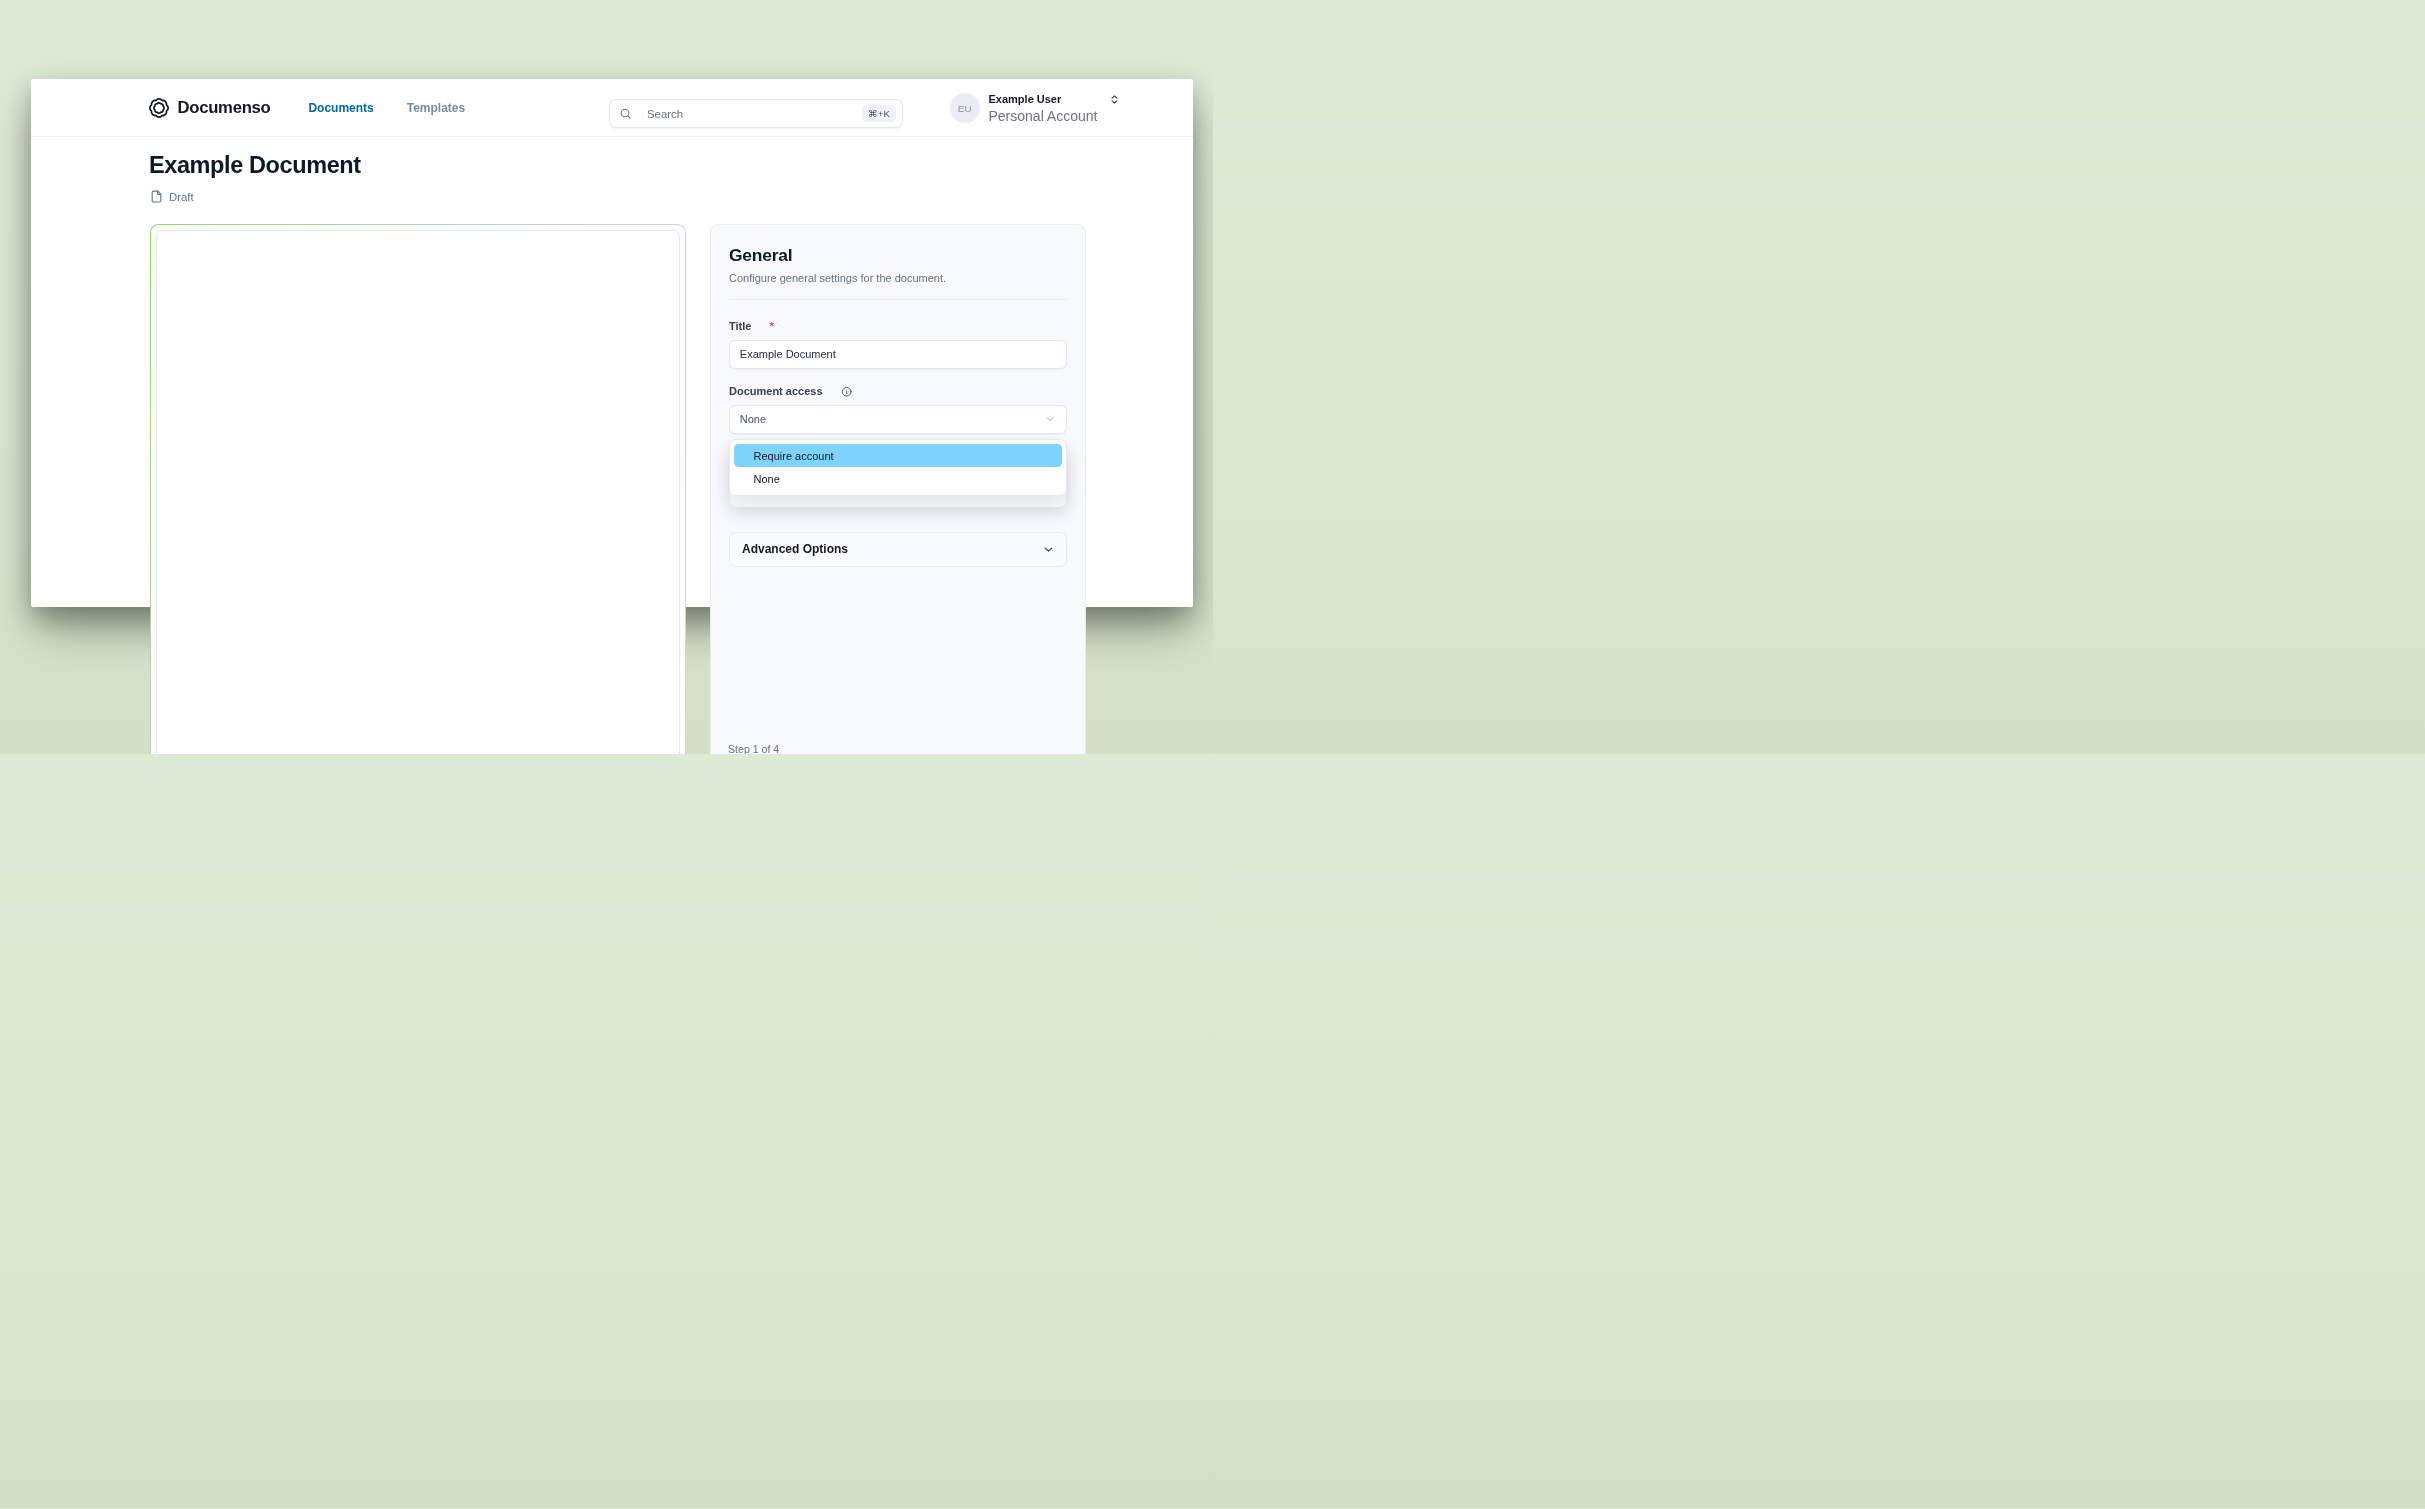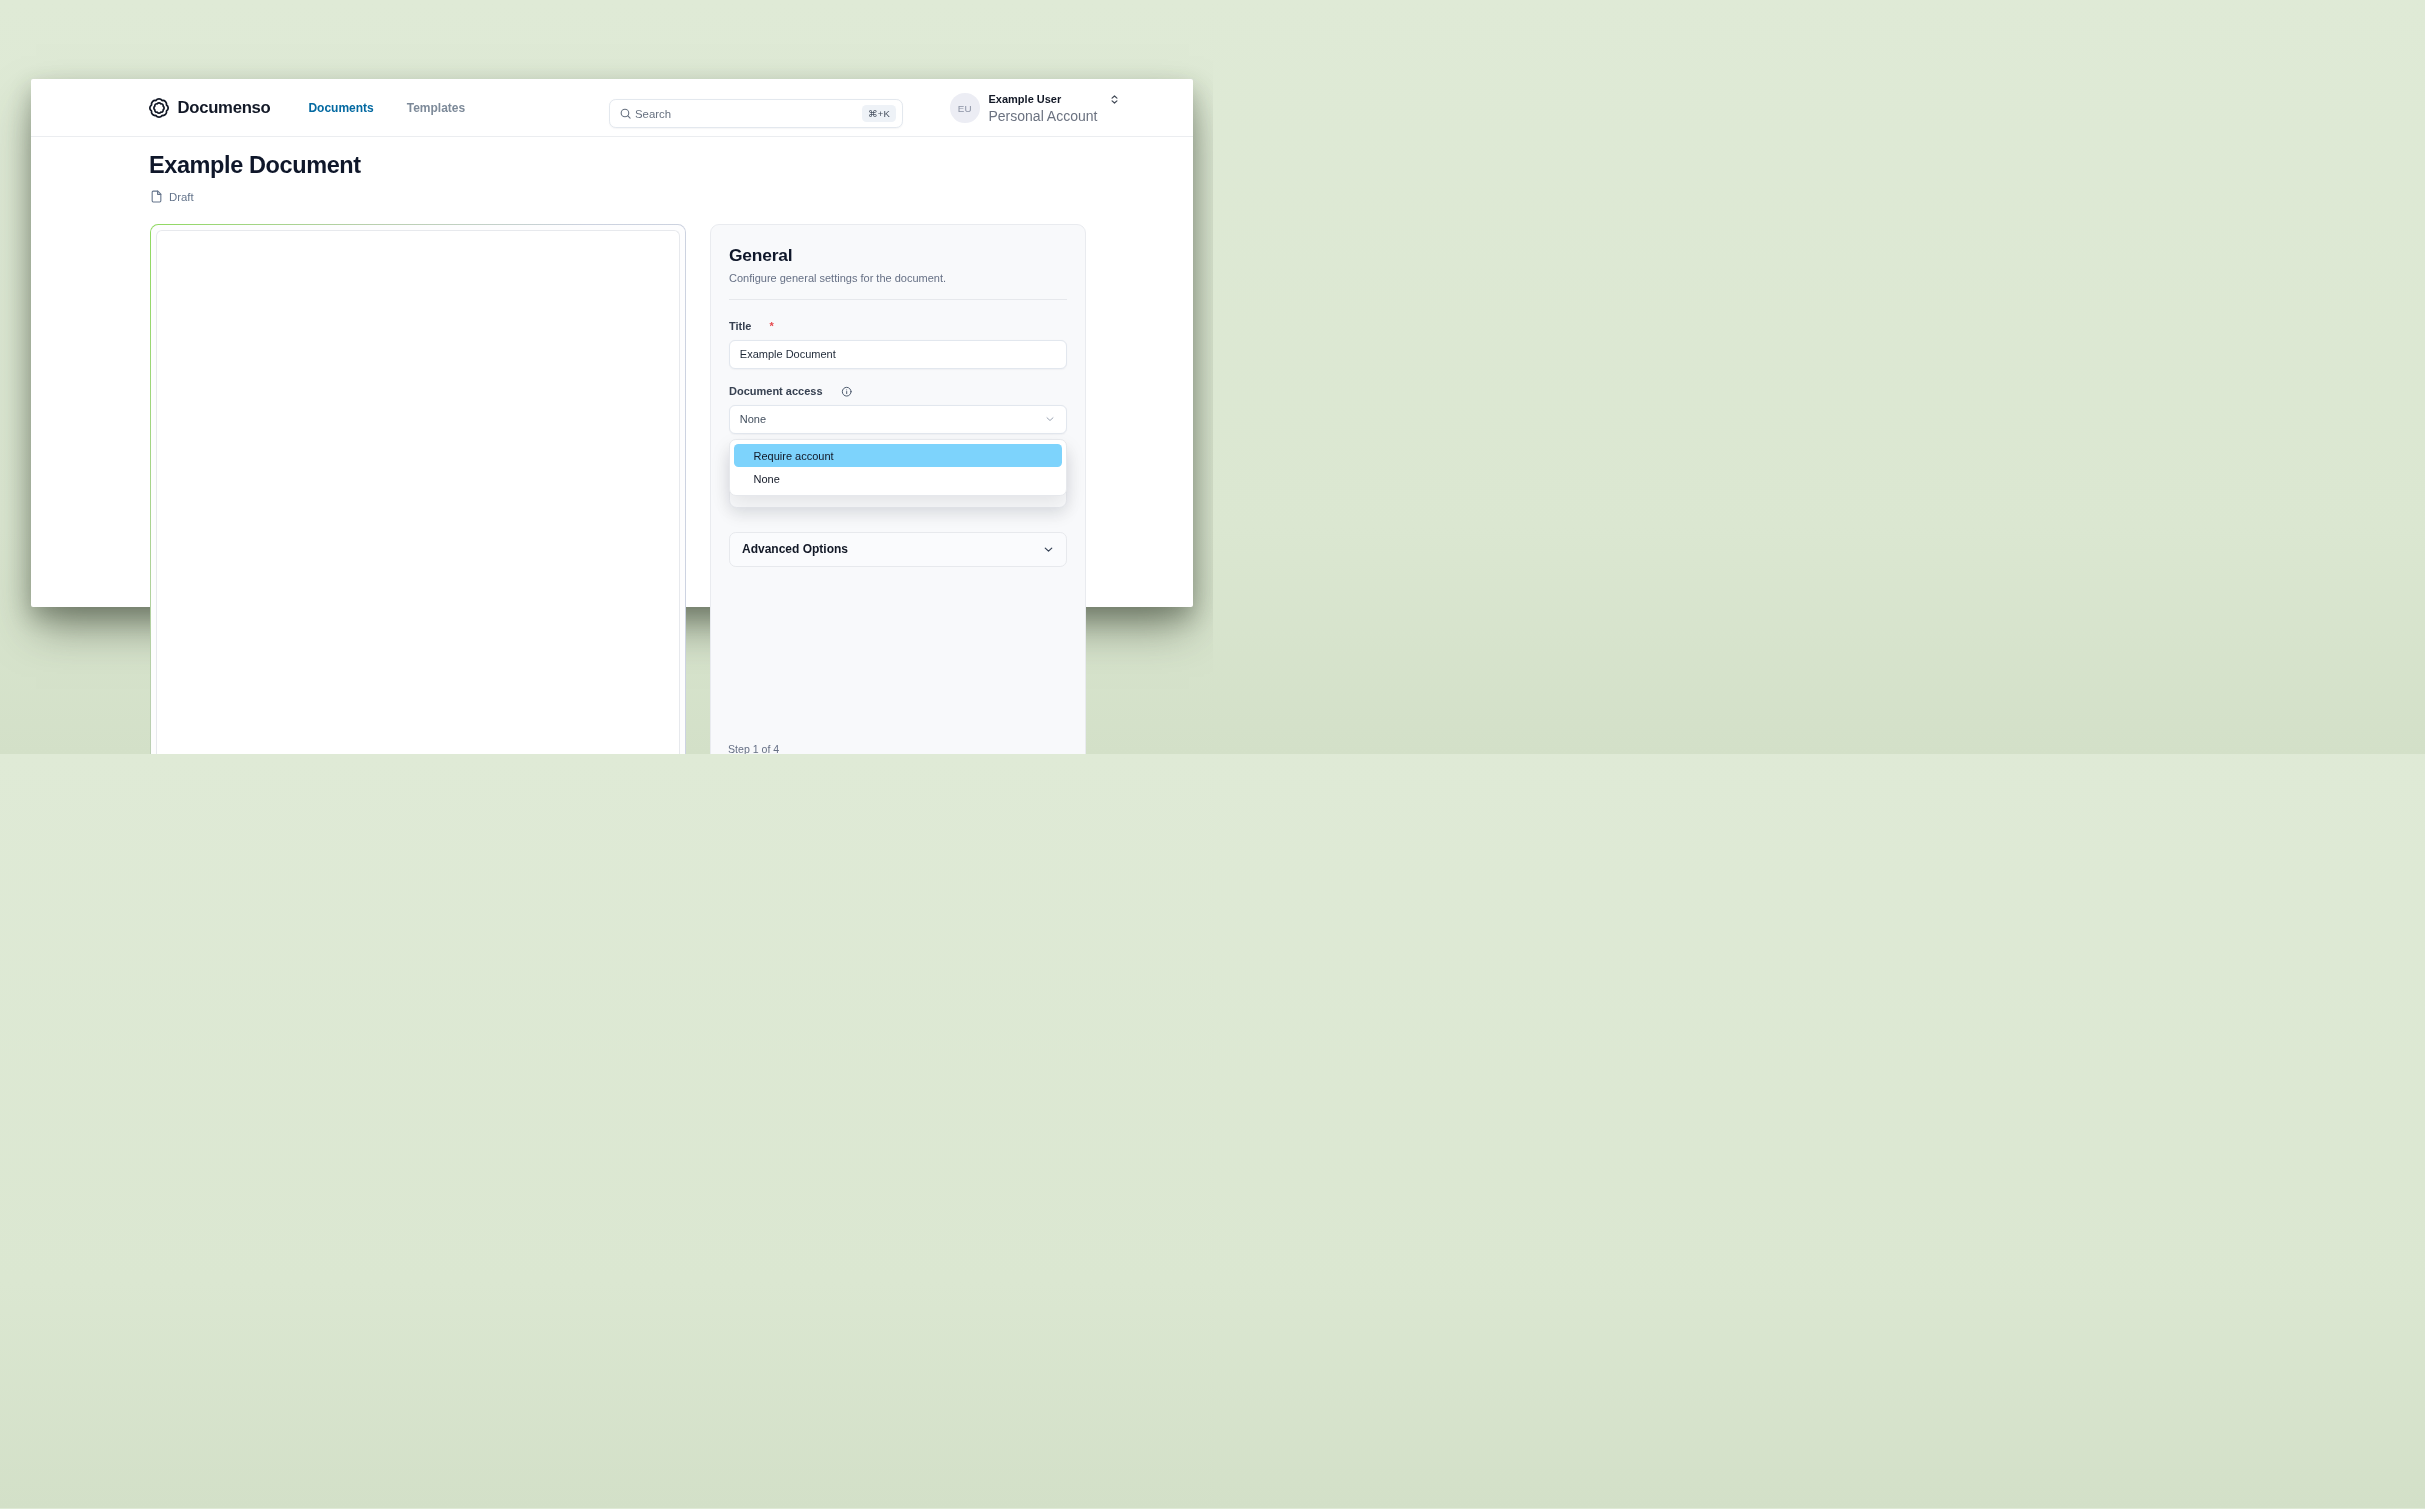--- a/index.html
+++ b/index.html
@@ -31,21 +31,21 @@
   .brand svg { display:block; }
   .brand-name { font-size:16.7px; font-weight:800; letter-spacing:-0.3px; color:#121826; }
 
   .main-nav { display:flex; align-items:center; gap:33px; margin-left:38px; }
   .nav-link { font-size:12px; font-weight:600; cursor:pointer; }
   .nav-link.active { color:#0369a1; }
   .nav-link.muted { color:#7d8a99; }
 
   .search-box {
     position:absolute; left:578px; top:20.4px; width:294px; height:29px;
-    display:flex; align-items:center; gap:3px;
+    display:flex; align-items:center; gap:15px;
     background:#fff; border:0.8px solid #e3e8ee; border-radius:6.8px;
     padding:0 6px 0 9px; cursor:text;
     box-shadow:0 0.8px 1.5px rgba(16,24,40,.04);
   }
   .search-box .placeholder { flex:1; font-size:11.4px; color:#66707f; }
   .kbd {
     font-size:9.5px; color:#46505f; background:#eef2f7;
     border-radius:4.5px; padding:3px 6px; letter-spacing:0.2px;
   }
 

